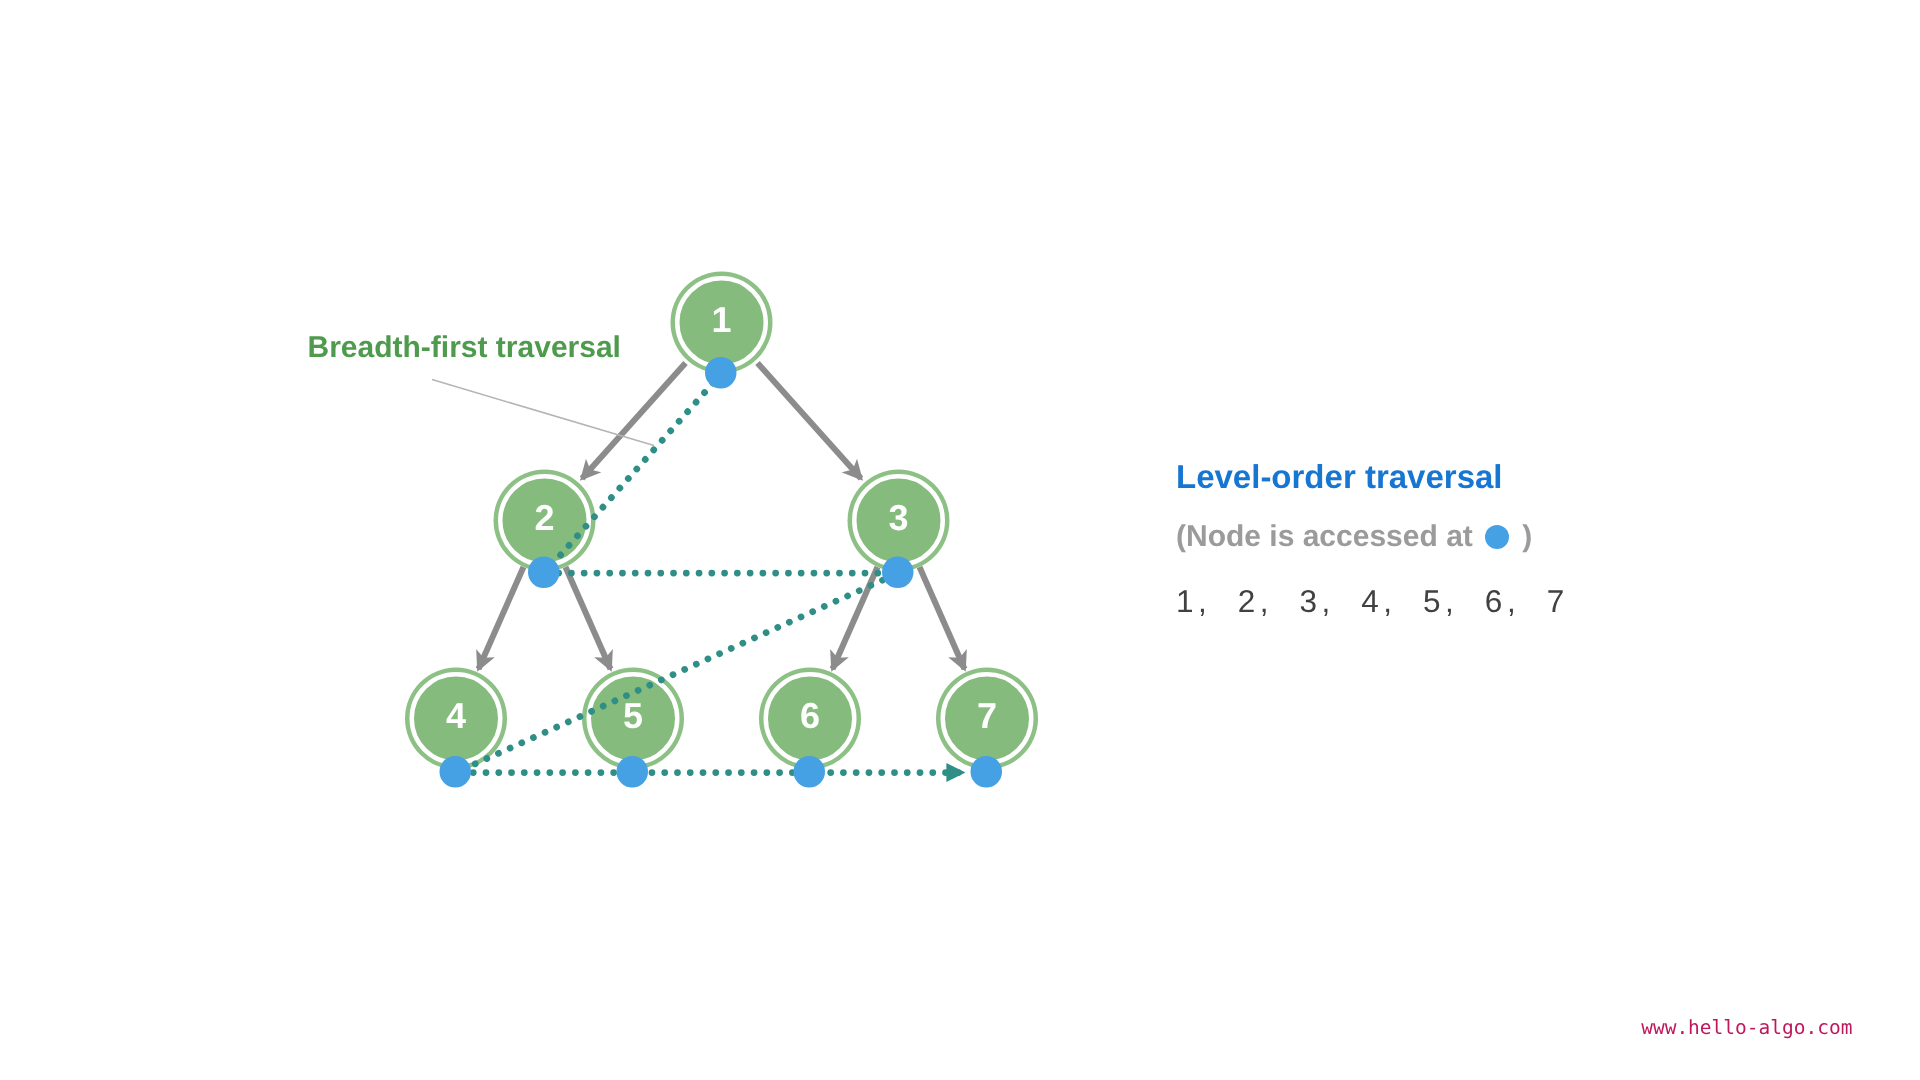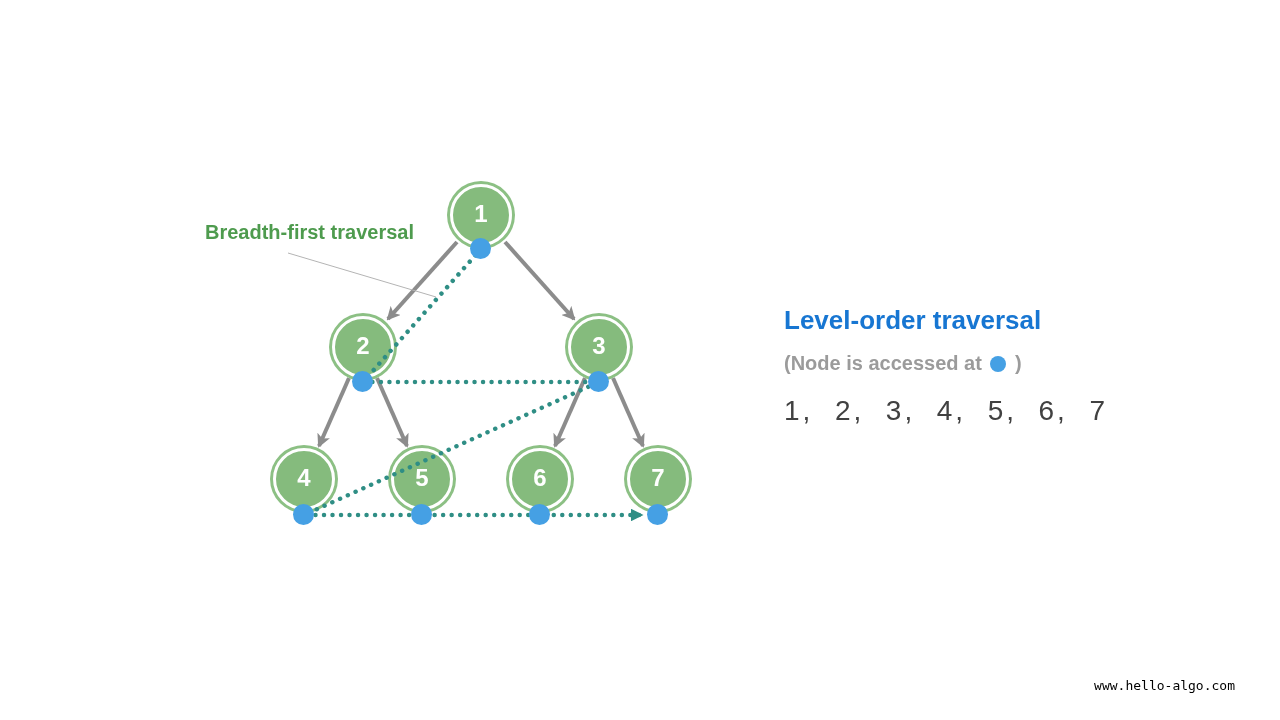--- a/index.html
+++ b/index.html
@@ -23,32 +23,32 @@
   }
   .access-dot{
     position:absolute;z-index:4;
     width:21px;height:21px;border-radius:50%;background:#45a0e4;
   }
   .callout-label{
     position:absolute;left:163px;top:221px;z-index:5;
     color:#4e9b4e;font-size:20px;font-weight:700;white-space:nowrap;margin-left:42px;
   }
   .legend{position:absolute;left:784px;top:305px;z-index:5;white-space:nowrap;}
-  .legend-title{color:#1776d2;font-size:26px;font-weight:700;margin-bottom:16px;}
+  .legend-title{color:#1776d2;font-size:22px;font-weight:700;margin-bottom:16px;}
   .legend-note{color:#9b9b9b;font-size:20px;font-weight:700;margin-bottom:20px;}
   .inline-dot{
     display:inline-block;width:16px;height:16px;border-radius:50%;
     background:#45a0e4;margin:0 9px 0 8px;vertical-align:-2px;
   }
   .legend-seq{
-    color:#414141;font-size:28px;letter-spacing:3px;white-space:pre;
+    color:#414141;font-size:21px;letter-spacing:3px;white-space:pre;
   }
   .watermark{
     position:absolute;right:45px;top:678px;z-index:5;
-    font-family:"DejaVu Sans Mono",monospace;font-size:13px;color:#000000;
+    font-family:"DejaVu Sans Mono",monospace;font-size:13px;color:#be185d;
   }
 </style>
 </head>
 <body>
 
 <div class="canvas">
 
   <svg class="layer layer-under" width="1280" height="720">
     <defs>
       <marker id="arrowGray" viewBox="0 0 10 10" refX="8.5" refY="5" markerWidth="3.4" markerHeight="3.4" orient="auto-start-reverse">

